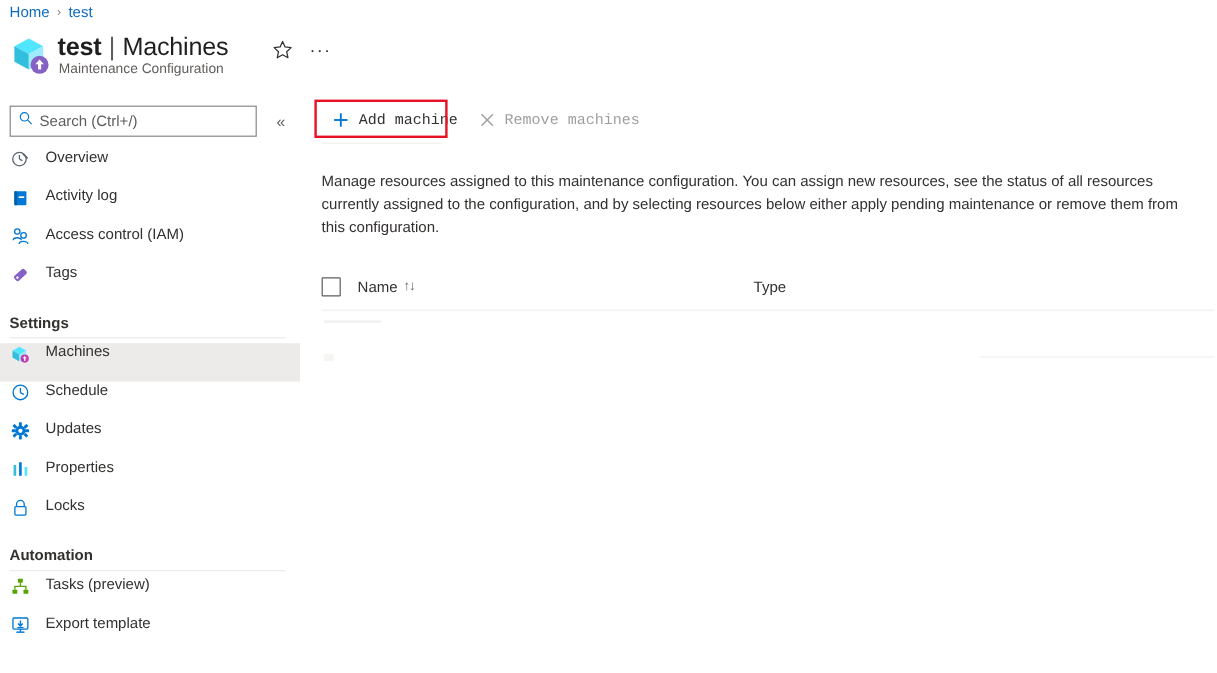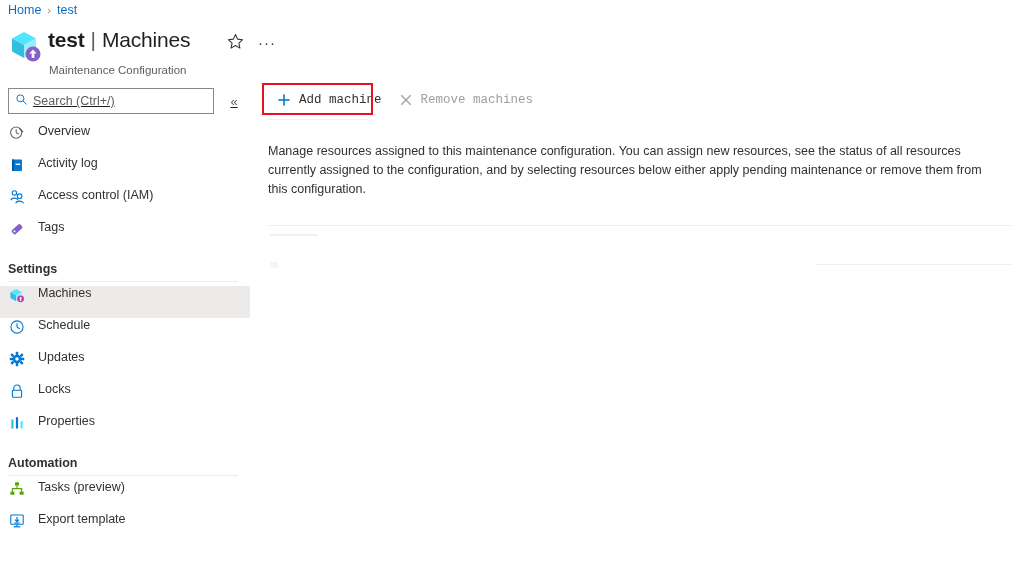--- a/index.html
+++ b/index.html
@@ -26,35 +26,35 @@
   .title-row {
     position: absolute; left: 8px; top: 28px;
     display: flex; align-items: flex-start;
   }
   .res-icon { width: 34px; height: 36px; margin-right: 6px; flex: 0 0 auto; }
   .title-texts { display: flex; flex-direction: column; }
   .title-line { display: flex; align-items: center; gap: 0px; }
   .t-bold { font-size: 21px; font-weight: bold; color: #201f1e; letter-spacing: -0.2px; }
   .t-pipe { font-size: 21px; font-weight: 300; color: #605e5c; margin: 0 6px; }
   .t-light { font-size: 21px; font-weight: 400; color: #201f1e; letter-spacing: -0.2px; }
-  .subtitle { font-size: 11.5px; color: #605e5c; margin-top: 12px; margin-left: 1px; }
+  .subtitle { font-size: 11.5px; color: #605e5c; margin-top: 0; margin-left: 1px; }
 
   .title-actions { position: absolute; left: 224px; top: 32px; display: flex; align-items: center; gap: 10px; }
   .icon-btn {
     width: 22px; height: 22px; display: flex; align-items: center; justify-content: center;
     cursor: pointer; border: none; background: transparent; padding: 0;
   }
   .ellipsis { color: #323130; font-size: 15px; line-height: 8px; letter-spacing: 1px; }
 
   
   .leftnav {
     position: absolute; left: 0; top: 88px; width: 250px; height: 473px;
     background: #fff;
   }
-  .search-row { display: flex; align-items: center; padding: 0 4px 0 8px; text-decoration: underline; }
+  .search-row { display: flex; align-items: center; padding: 0 4px 0 8px; }
   .search-box {
     position: relative; width: 206px; height: 26px;
     border: 1px solid #8a8886; background: #fff;
     display: flex; align-items: center; padding-left: 6px;
   }
   .search-input {
     border: none; outline: none; background: transparent;
     font-family: "Liberation Sans", sans-serif; font-size: 12.5px;
     color: #323130; width: 172px; margin-left: 5px; padding: 0;
   }
@@ -277,36 +277,36 @@
             </g>
             <circle cx="8" cy="8" r="1.8" fill="#ffffff"></circle>
           </svg>
         </span>
         <span class="nav-label">Updates</span>
       </div>
 
       <div class="nav-item">
         <span class="nav-ico">
           <svg viewBox="0 0 16 16" width="16" height="16">
-            <path d="M4.8 7.2 V5.2 a3.2 3.2 0 0 1 6.4 0 V7.2" fill="none" stroke="#0078d4" stroke-width="1.1"></path>
-            <rect x="3.4" y="7.2" width="9.2" height="7" rx="0.8" fill="none" stroke="#0078d4" stroke-width="1.1"></rect>
-          </svg>
-        </span>
-        <span class="nav-label">Locks</span>
-      </div>
-
-      <div class="nav-item">
-        <span class="nav-ico">
-          <svg viewBox="0 0 16 16" width="16" height="16">
             <rect x="2.3" y="4.5" width="2.2" height="9" fill="#32bedd"></rect>
             <rect x="6.9" y="2.2" width="2.2" height="11.3" fill="#0078d4"></rect>
             <rect x="11.5" y="6.2" width="2.2" height="7.3" fill="#50e6ff"></rect>
           </svg>
         </span>
         <span class="nav-label">Properties</span>
+      </div>
+
+      <div class="nav-item">
+        <span class="nav-ico">
+          <svg viewBox="0 0 16 16" width="16" height="16">
+            <path d="M4.8 7.2 V5.2 a3.2 3.2 0 0 1 6.4 0 V7.2" fill="none" stroke="#0078d4" stroke-width="1.1"></path>
+            <rect x="3.4" y="7.2" width="9.2" height="7" rx="0.8" fill="none" stroke="#0078d4" stroke-width="1.1"></rect>
+          </svg>
+        </span>
+        <span class="nav-label">Locks</span>
       </div>
 
       <div class="nav-group">Automation</div>
       <div class="nav-divider"></div>
 
       <div class="nav-item">
         <span class="nav-ico">
           <svg viewBox="0 0 16 16" width="16" height="16">
             <rect x="6" y="1.2" width="4" height="3.4" rx="0.5" fill="#57a300"></rect>
             <rect x="1.4" y="10.4" width="4" height="3.4" rx="0.5" fill="#57a300"></rect>
@@ -358,20 +358,32 @@
       </button>
 
 
       <div class="highlight-box"></div>
     </div>
     <div class="tb-sep"></div>
 
     <p class="desc">Manage resources assigned to this maintenance configuration. You can assign new resources, see the status of all resources currently assigned to the configuration, and by selecting resources below either apply pending maintenance or remove them from this configuration.</p>
 
     <div class="table-wrap">
+      <div class="th-row">
+        <div class="th-check">
+          <div class="cbox"></div>
+        </div>
+        <div class="th-cell th-name">
+          <span>Name</span>
+          <span class="sort-ico">↑↓</span>
+        </div>
+        <div class="th-cell">
+          <span>Type</span>
+        </div>
+      </div>
       <div class="th-underline"></div>
       <div class="ghost-row">
         <div class="ghost-bar"></div>
         <div class="ghost-bar2"></div>
         <div class="ghost-bar3"></div>
       </div>
     </div>
 
   </div>
 </div>

